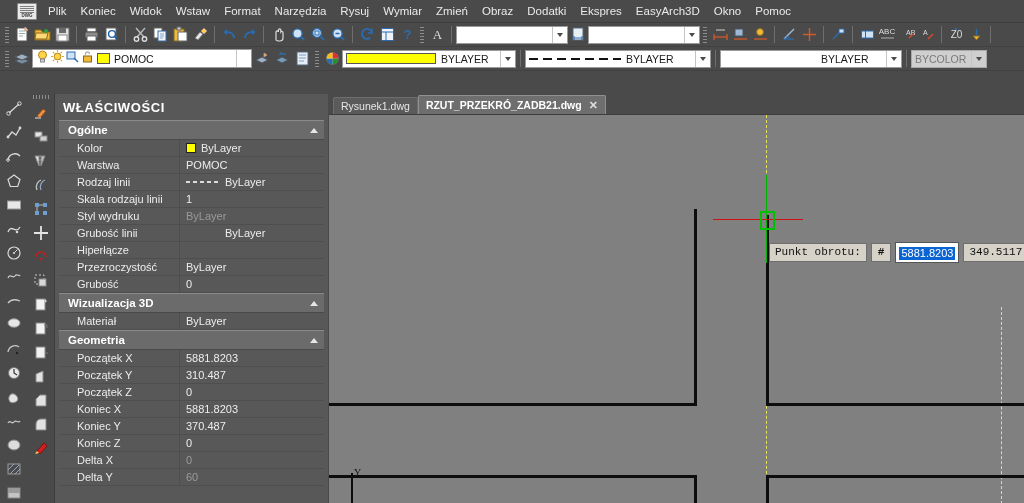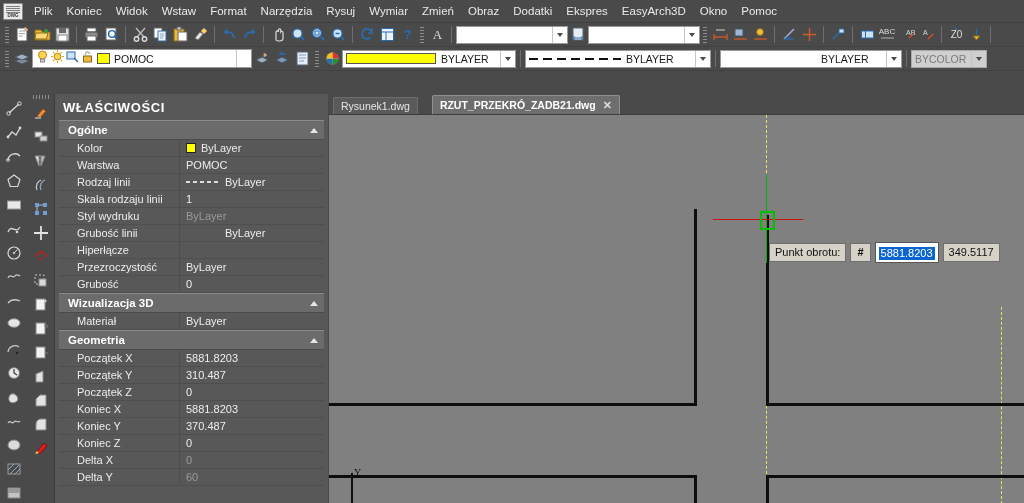--- a/index.html
+++ b/index.html
@@ -28,21 +28,21 @@
     background: #f5c000; border-radius: 60% 20% 55% 25%;
   }
   .title-text {
     color: #e8e8e8; font-size: 11.5px; margin-left: 7px; white-space: nowrap;
     letter-spacing: 0.1px;
   }
 
   
   .menubar {
     height: 23px; background: #4a4a4a; display: flex; align-items: center;
-    padding-left: 3px; border-bottom: 1px solid #3f3f3f;
+    padding-left: 17px; border-bottom: 1px solid #3f3f3f;
   }
   .menu-dwg-icon {
     width: 20px; height: 17px; background: #e9e9e9; border: 1px solid #8a8a8a;
     border-radius: 1px; position: relative; margin-right: 4px; flex: 0 0 auto;
     display: flex; align-items: flex-end; justify-content: center;
   }
   .menu-dwg-icon::before {
     content: ""; position: absolute; top: 2px; left: 2px; right: 2px; height: 7px;
     background: repeating-linear-gradient(to bottom, #7d7d7d 0 1px, transparent 1px 2px);
   }
@@ -175,21 +175,21 @@
     background: linear-gradient(to bottom, transparent 42%, #e0e0e0 42%, #e0e0e0 58%, transparent 58%); }
 
   
   .tabstrip {
     position: absolute; left: 329px; top: 94px; right: 0; height: 20px;
     background: #4a4a4a; display: flex; align-items: flex-end; padding-left: 4px;
   }
   .dtab {
     height: 17px; background: #5a5a5a; border: 1px solid #6e6e6e; border-bottom: none;
     color: #e6e6e6; font-size: 10.5px; padding: 0 7px; display: flex; align-items: center;
-    margin-right: 14px; border-radius: 2px 2px 0 0;
+    margin-right: 0; border-radius: 2px 2px 0 0;
   }
   .dtab.active {
     background: #6e6e6e; color: #fff; font-weight: bold; height: 19px;
     border-color: #909090;
   }
   .dtab .x { margin-left: 7px; font-size: 11px; color: #ddd; }
 
   
   .canvas {
     position: absolute; left: 329px; top: 114px; right: 0; bottom: 0;
@@ -204,21 +204,21 @@
   .snapbox {
     position: absolute; width: 15px; height: 19px; border: 2px solid #00c000;
     background: transparent;
   }
   .ucs-y { position: absolute; color: #111; font-size: 10px; font-family: "Liberation Serif", serif; }
 
   
   .dyn { position: absolute; display: flex; align-items: center; gap: 4px; }
   .dyn-lbl, .dyn-hash, .dyn-f2 {
     background: #d6d2c8; border: 1px solid #6f6f6f; color: #111;
-    font-size: 11px; padding: 2px 5px; white-space: nowrap; line-height: 13px;
+    font-size: 11px; padding: 2px 5px; white-space: nowrap; line-height: 13px; font-family: Liberation Mono, monospace;
   }
   .dyn-hash { padding: 2px 6px; font-weight: bold; }
   .dyn-f1 {
     background: #fff; border: 1px solid #555; padding: 2px 3px; line-height: 13px;
   }
   .dyn-f1 span {
     background: #0a64d2; color: #fff; font-size: 11px; padding: 0 2px; display: inline-block;
   }
 </style>
 </head>

